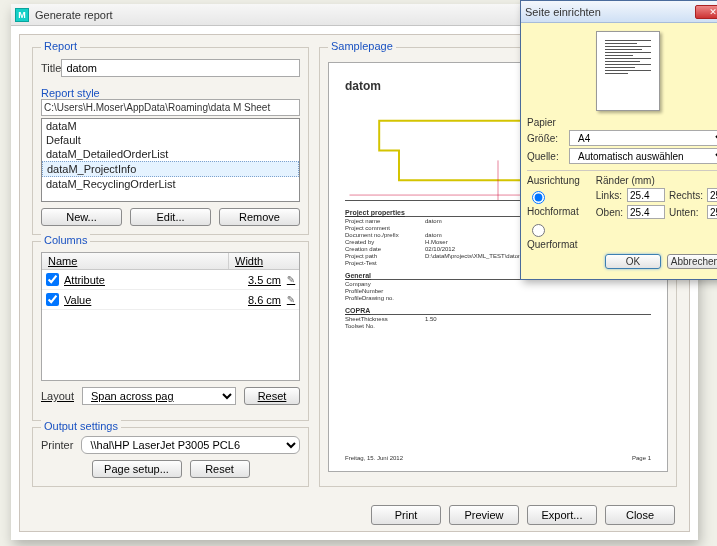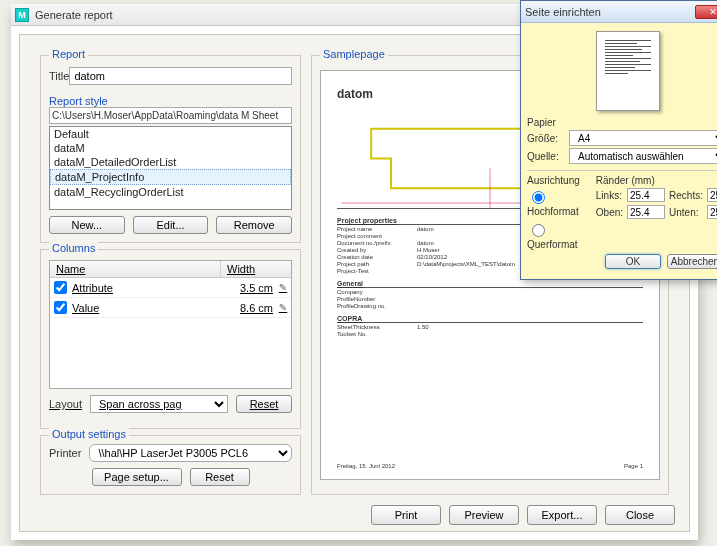--- a/index.html
+++ b/index.html
@@ -2,21 +2,21 @@
 <html><head>
 <meta charset="utf-8">
 <style>
 * { box-sizing: border-box; font-family: "Segoe UI", Tahoma, sans-serif; }
 body { margin: 0; background: #f0f0e8; width: 717px; height: 546px; position: relative; overflow: hidden; }
 
 
 .main-window { position: absolute; left: 11px; top: 4px; width: 687px; height: 536px; background: #fff; box-shadow: 2px 6px 12px rgba(0,0,0,0.25); }
 .titlebar { height: 22px; background: linear-gradient(#f7f7f7,#e7e7e7); border-bottom: 1px solid #c5c5c5; display: flex; align-items: center; padding: 0 4px; font-size: 11px; color: #333; }
 .titlebar .app-icon { width: 14px; height: 14px; background: #15d0c8; border: 1px solid #0aa39c; margin-right: 6px; display: inline-flex; align-items: center; justify-content: center; font-size: 9px; color: #fff; font-weight: bold; }
-.client { position: absolute; left: 8px; top: 30px; right: 8px; bottom: 8px; background: #f5f3ee; border: 1px solid #ccc5bd; padding: 20px; }
+.client { position: absolute; left: 8px; top: 30px; right: 8px; bottom: 8px; background: #f5f3ee; border: 1px solid #ccc5bd; padding: 12px; }
 
 .columns-wrap { display: flex; gap: 10px; height: 440px; }
 .left-col { width: 280px; display: flex; flex-direction: column; gap: 6px; }
 .right-col { flex: 1; }
 
 .group { border: 1px solid #cfcac1; background: #f5f3ee; padding: 8px 8px 8px 8px; font-size: 11px; position: relative; }
 .group .legend { position: absolute; top: -8px; left: 8px; background: #f5f3ee; padding: 0 3px; color: #1a52c2; font-size: 11px; }
 .row { display: flex; align-items: center; margin: 3px 0; }
 .lbl { font-size: 11px; color: #333; }
 input[type=text], select { font-size: 11px; padding: 1px 4px; border: 1px solid #a9a9a9; background: #fff; }
@@ -104,22 +104,22 @@
           <span class="legend">Report</span>
           <div class="row">
             <span class="lbl">Title</span>
             <input type="text" class="title-input" value="datom" style="">
           </div>
 
           <div style="margin-top:10px;">
             <span class="lbl" style="color:#1a52c2">Report style</span>
             <div class="path-box">C:\Users\H.Moser\AppData\Roaming\data M Sheet</div>
             <div class="style-list">
+              <div class="item">dataM</div>
               <div class="item">Default</div>
-              <div class="item">dataM</div>
               <div class="item">dataM_DetailedOrderList</div>
               <div class="item selected">dataM_ProjectInfo</div>
               <div class="item">dataM_RecyclingOrderList</div>
             </div>
             <div class="btn-row">
               <div class="btn">New...</div>
               <div class="btn">Edit...</div>
               <div class="btn">Remove</div>
             </div>
           </div>

